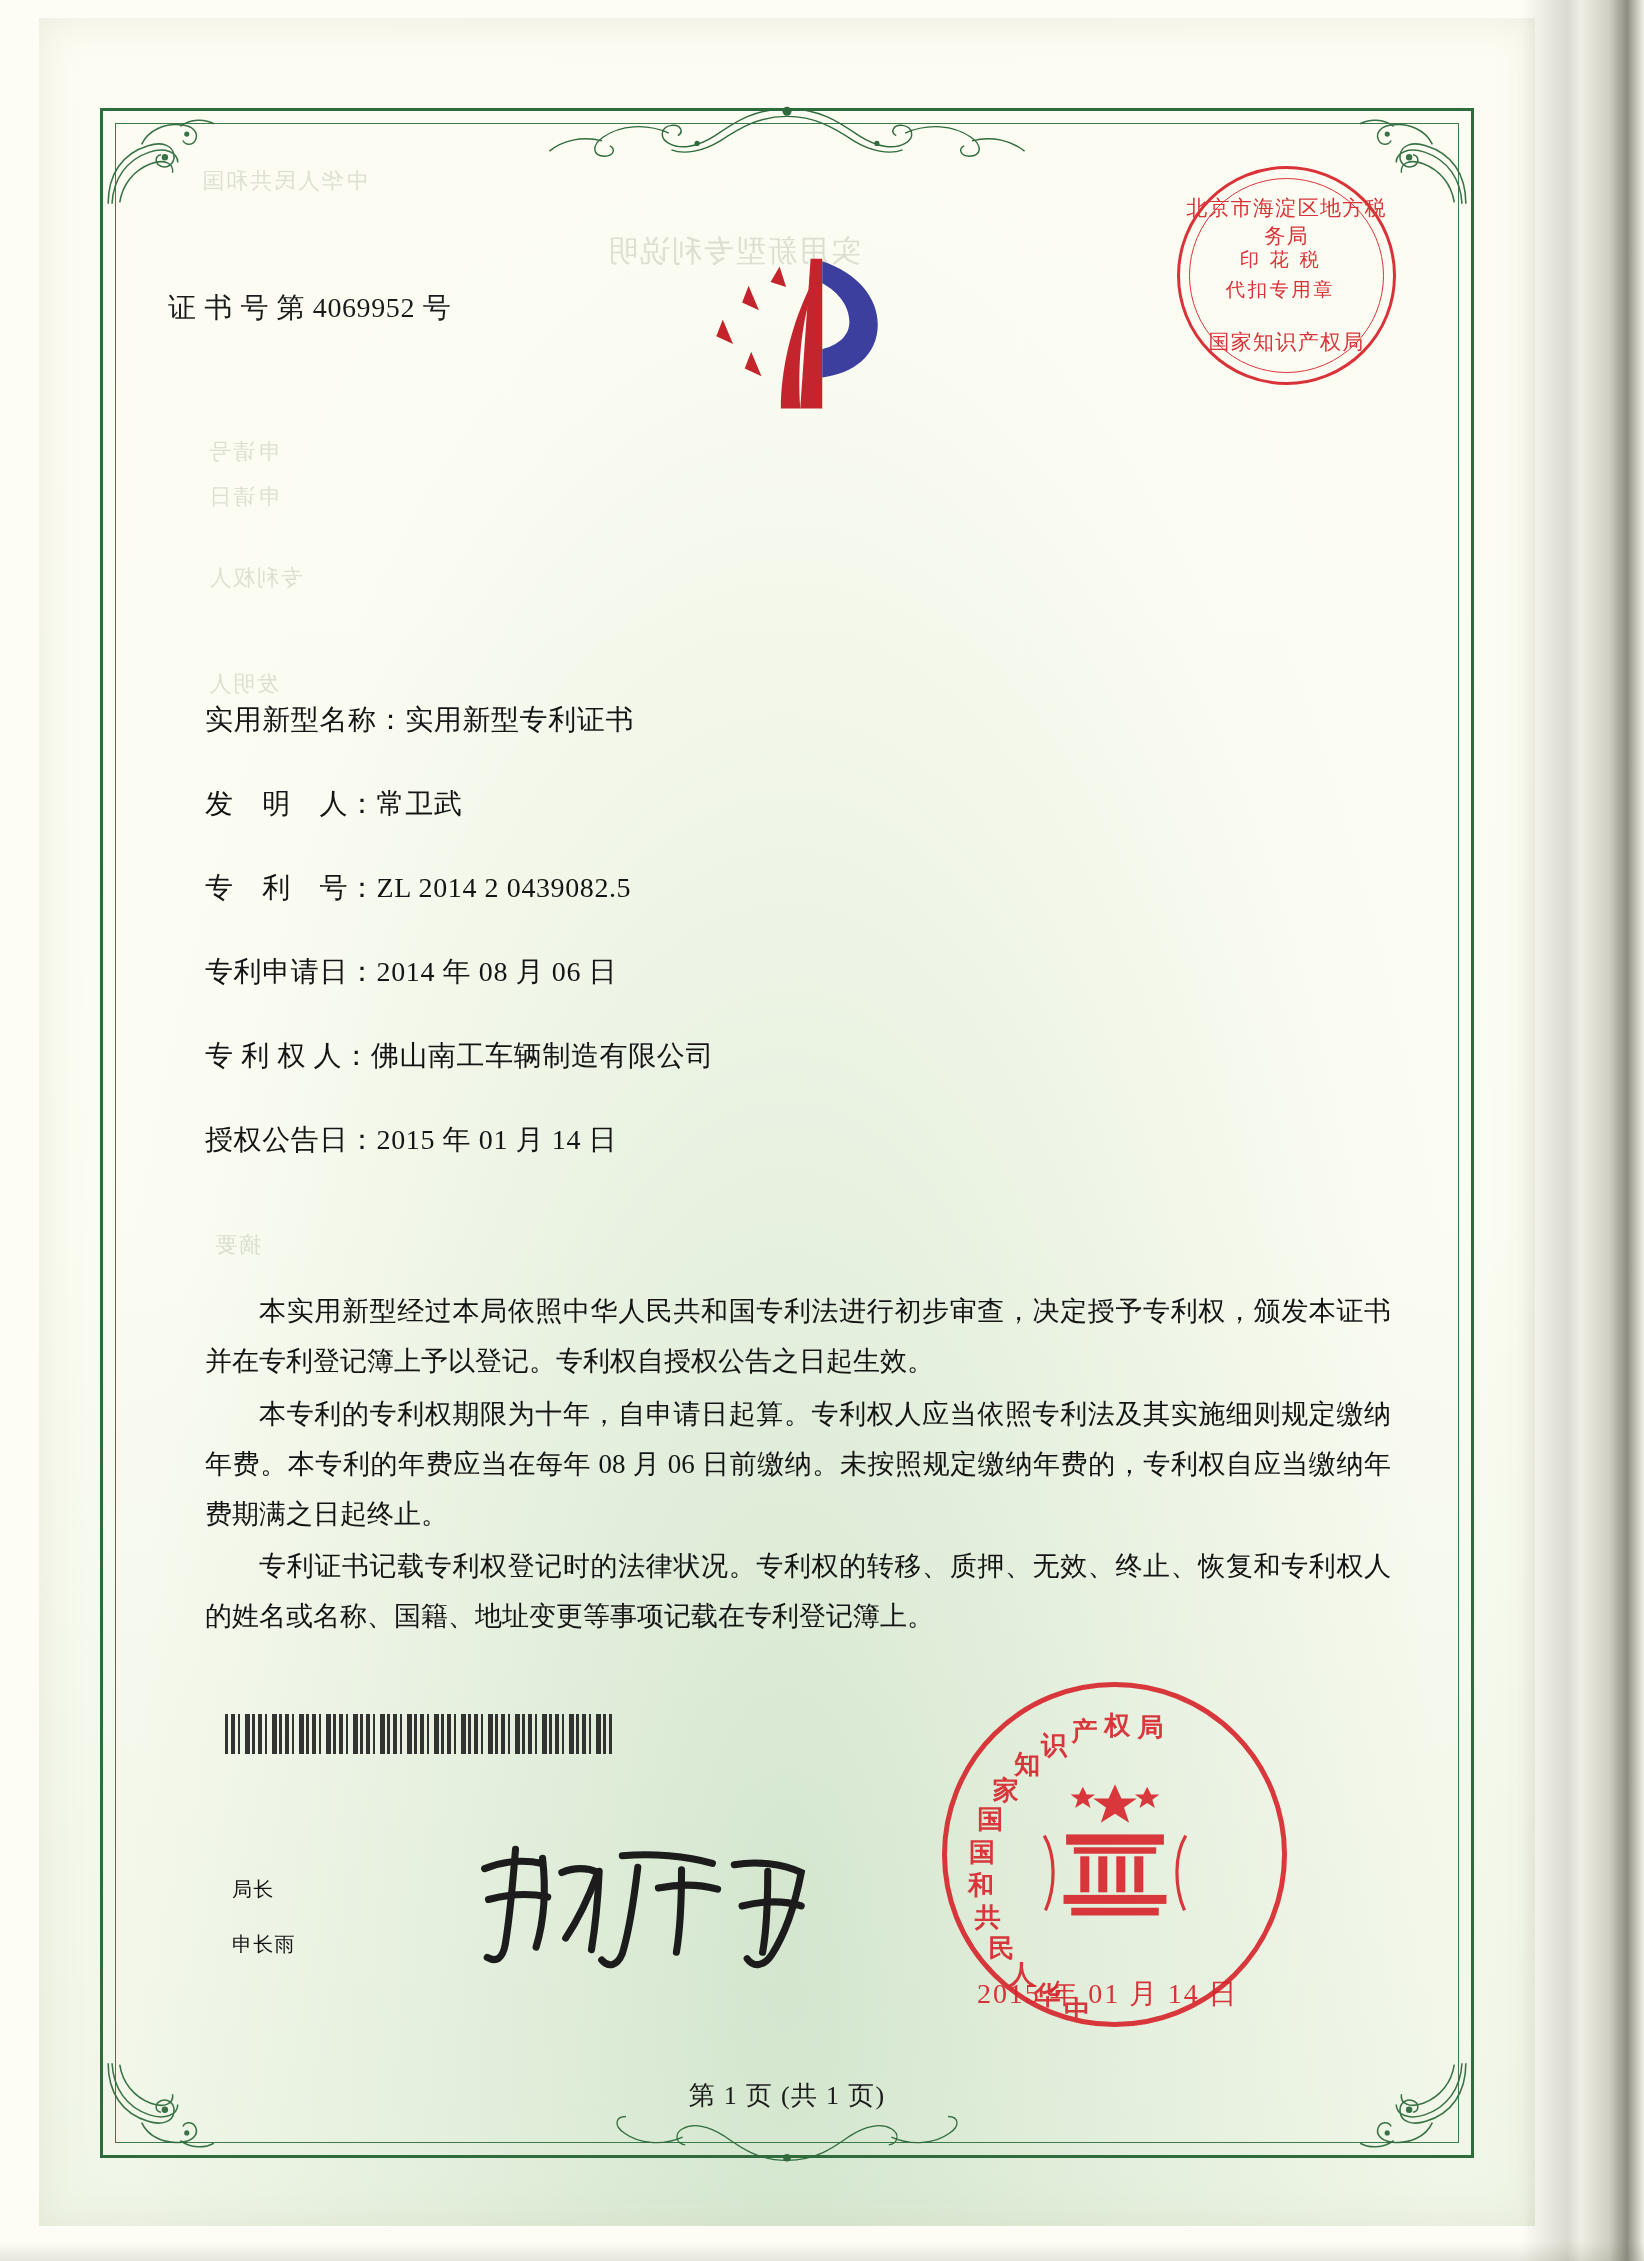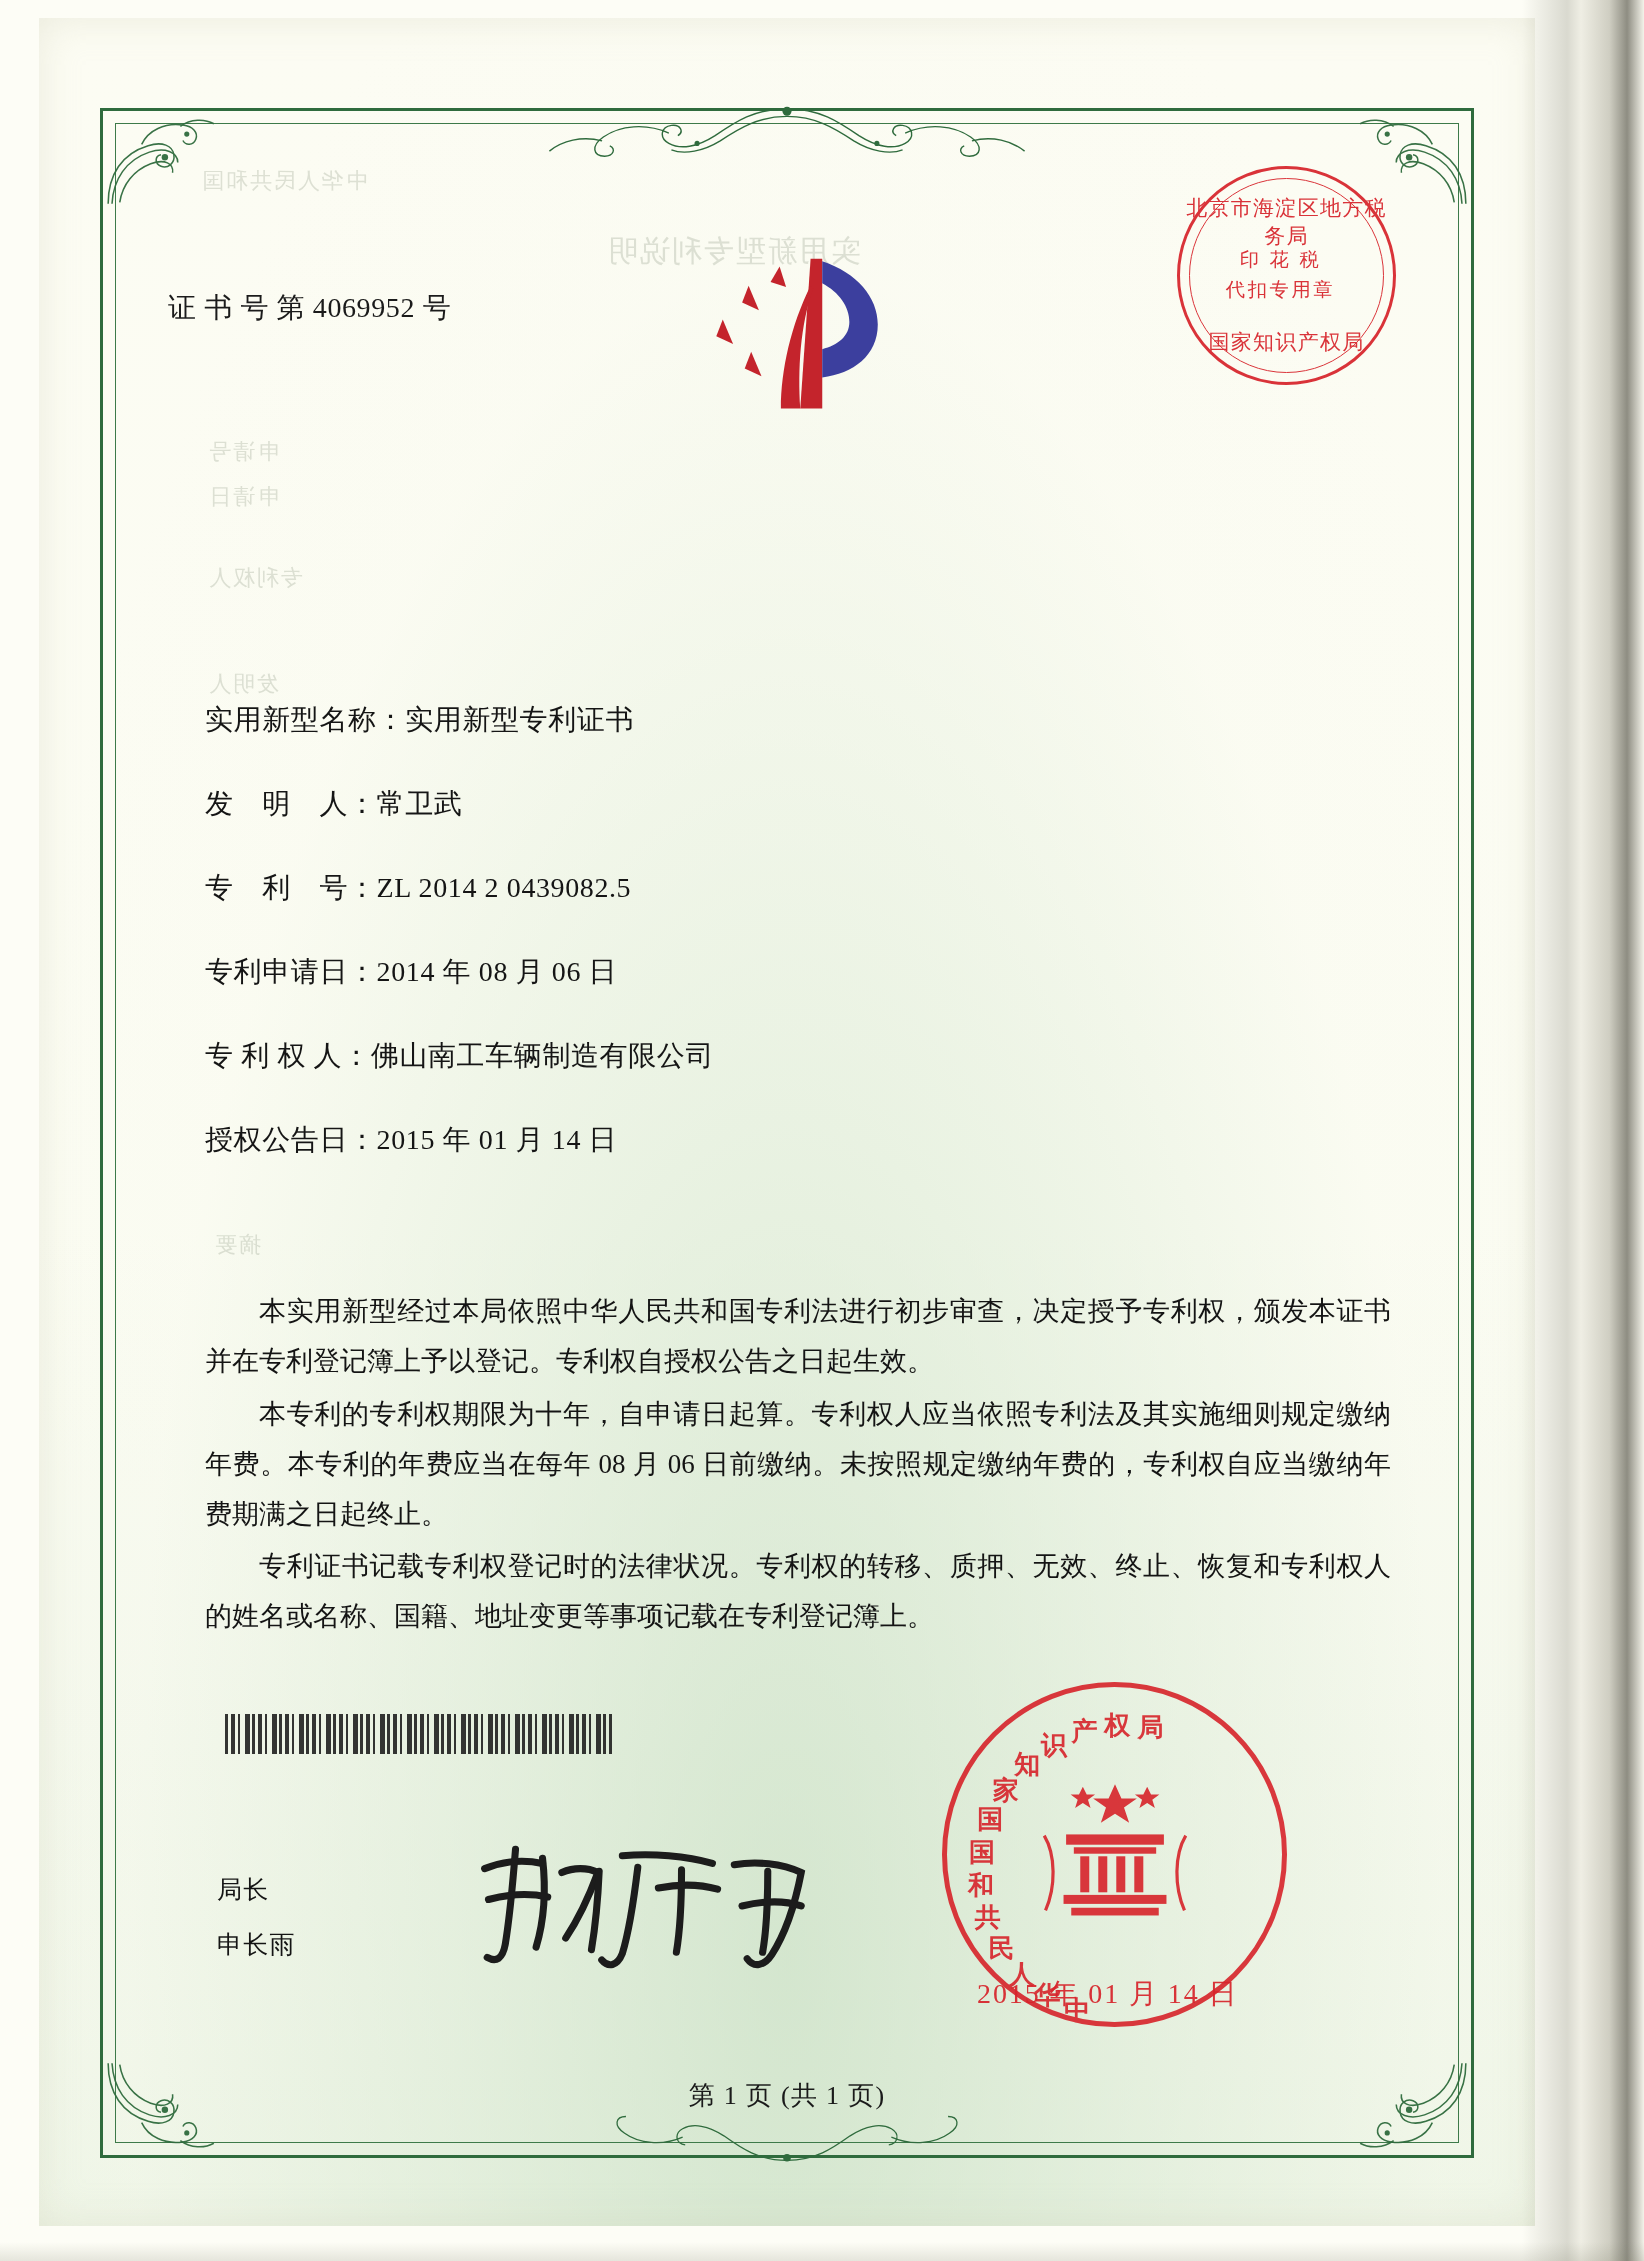--- a/index.html
+++ b/index.html
@@ -223,23 +223,23 @@
     background: repeating-linear-gradient(to right,
       #1a1a1a 0px, #1a1a1a 2.6px, transparent 2.6px, transparent 5.8px,
       #1a1a1a 5.8px, #1a1a1a 10.3px, transparent 10.3px, transparent 13px,
       #1a1a1a 13px, #1a1a1a 15px, transparent 15px, transparent 20px,
       #1a1a1a 20px, #1a1a1a 24.5px, transparent 24.5px, transparent 27px);
     opacity: 0.88;
   }
 
   .director {
     position: absolute;
-    left: 178px;
+    left: 193px;
     top: 1844px;
-    font-size: 25px;
+    font-size: 20px;
     line-height: 55px;
     color: #141414;
     letter-spacing: 1.3px;
   }
   .signature {
     position: absolute;
     left: 426px;
     top: 1812px;
     width: 361px;
     height: 148px;

